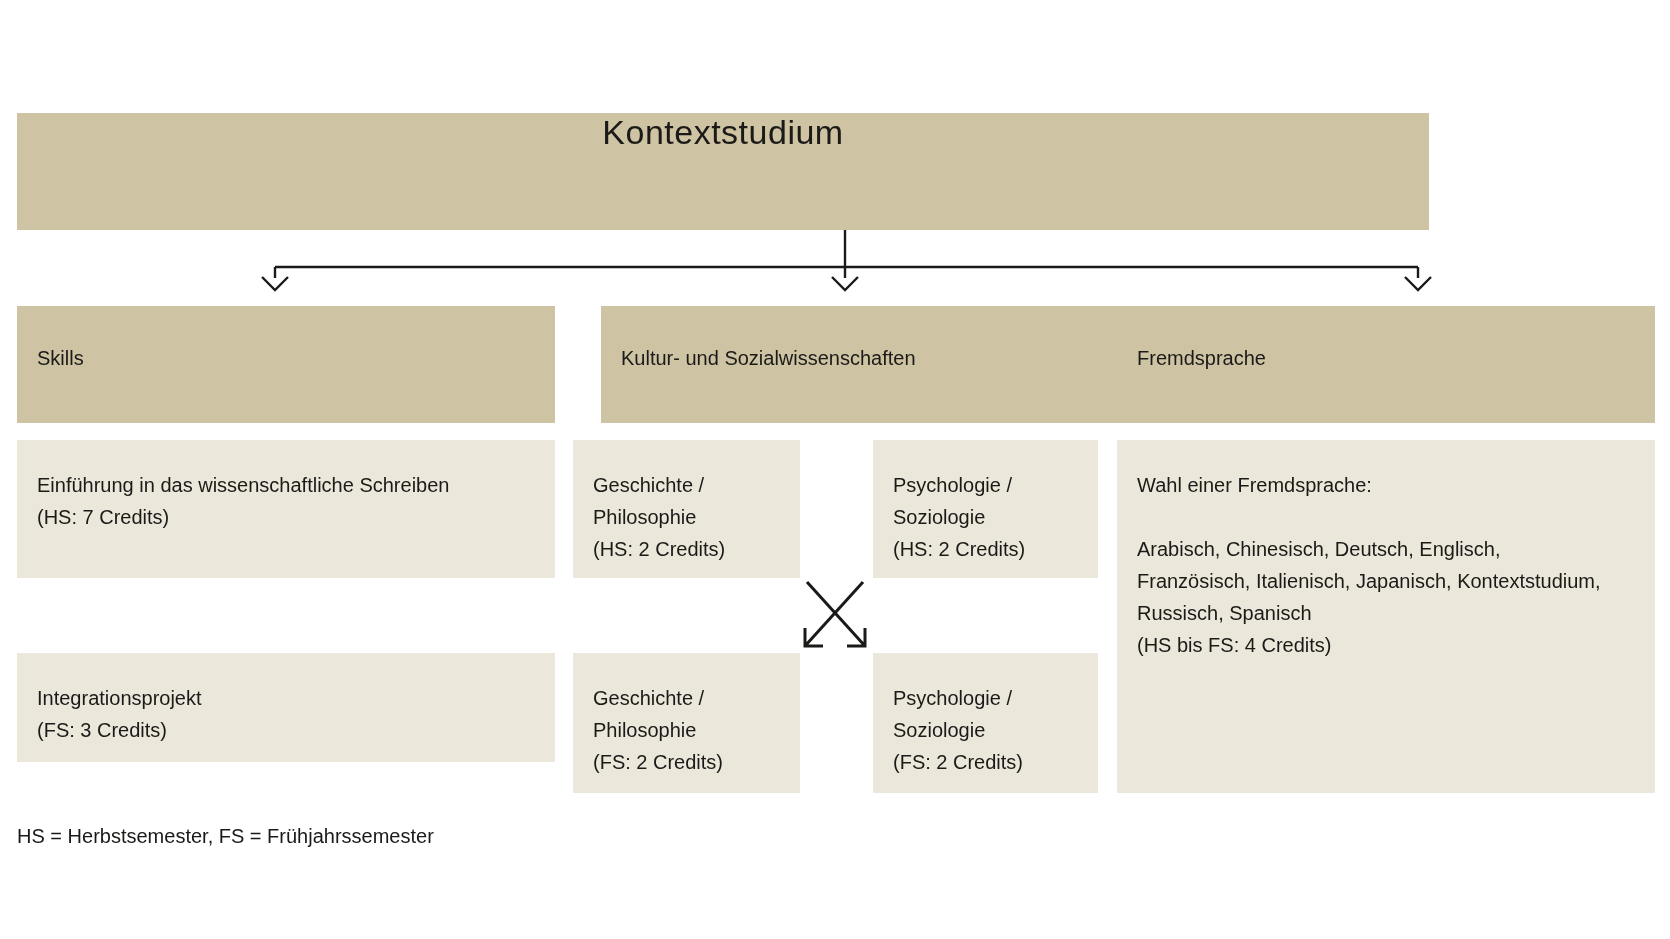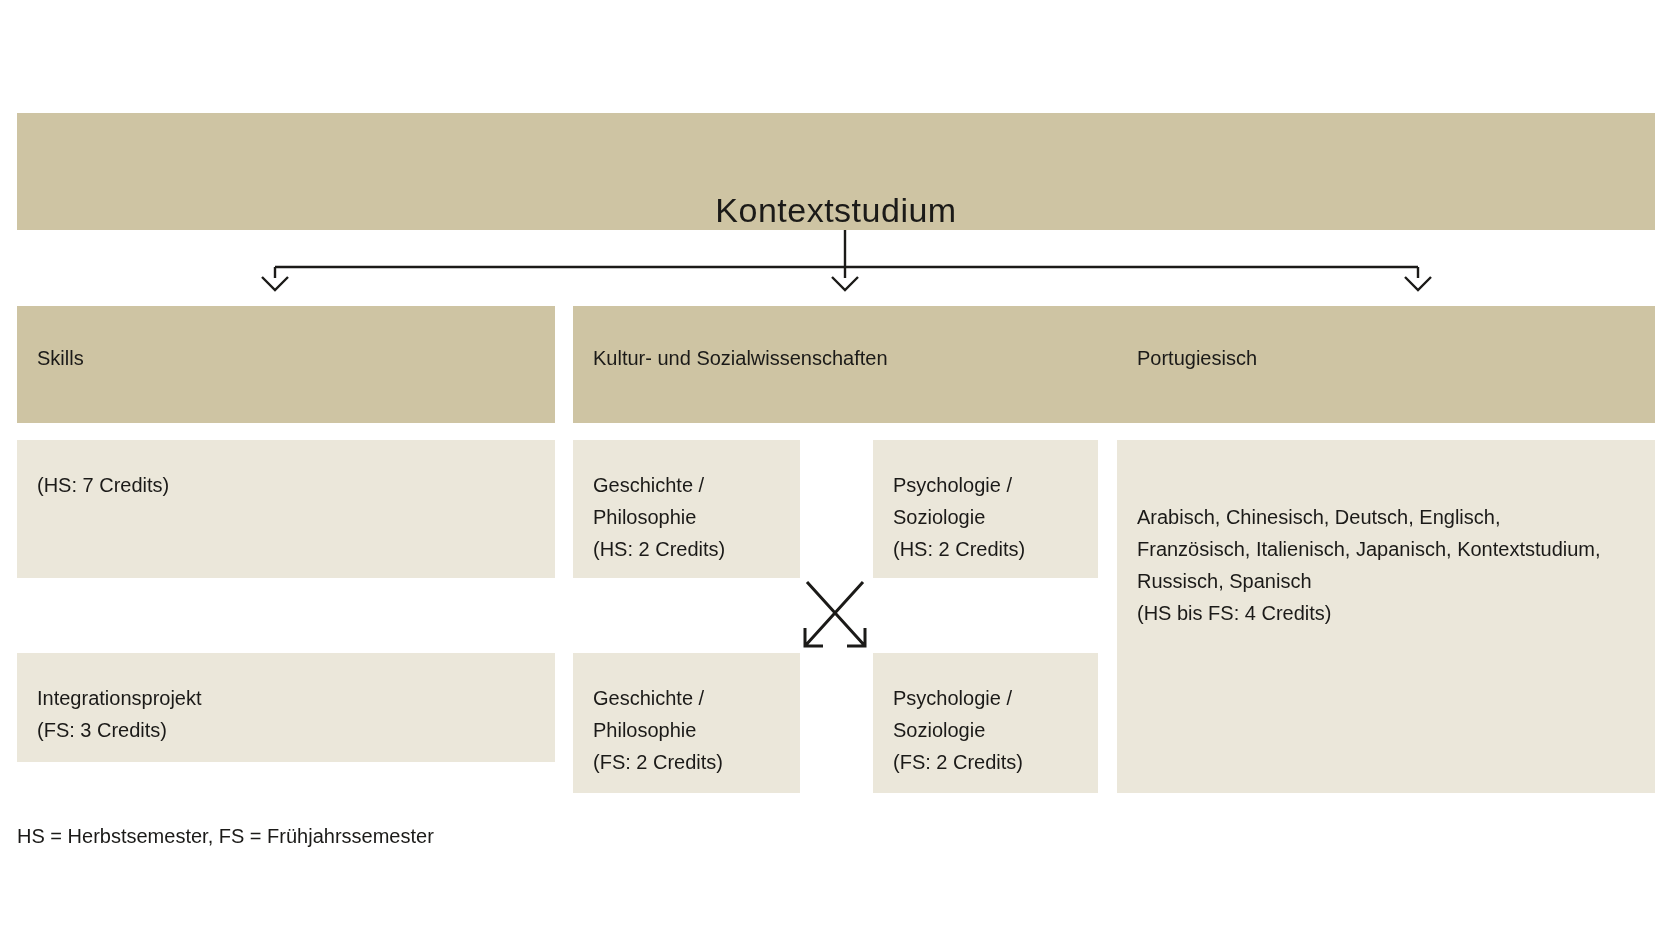--- a/index.html
+++ b/index.html
@@ -15,24 +15,24 @@
     width:1670px;
     height:939px;
     background:var(--bg);
     font-family:"Liberation Sans", sans-serif;
     color:var(--ink);
     overflow:hidden;
   }
   .banner{
     position:absolute;
     left:17px; top:113px;
-    width:1638px; height:117px;
+    width:1412px; height:117px;
     background:var(--banner);
     display:flex;
-    align-items:flex-end;
+    align-items:flex-start;
     justify-content:center;
   }
   .banner .title{
     font-size:34px;
     letter-spacing:0.5px;
   }
   svg.arrows{
     position:absolute;
     left:0; top:0;
     width:1670px; height:939px;
@@ -87,44 +87,46 @@
     <path class="thin" d="M262,277 L275,290 L288,277"></path>
     <path class="thin" d="M832,277 L845,290 L858,277"></path>
     <path class="thin" d="M1405,277 L1418,290 L1431,277"></path>
     <path class="thick" d="M807,582 L865,646 M865,628 L865,646 L847,646"></path>
     <path class="thick" d="M863,582 L805,646 M805,628 L805,646 L823,646"></path>
   </svg>
 
   <div class="hdr" style="left:17px;width:538px">
     <span class="ln">Skills</span>
   </div>
-  <div class="hdr" style="left:573px;width:630px">
+  <div class="hdr" style="left:601px;width:630px">
     <span class="ln">Kultur- und Sozialwissenschaften</span>
   </div>
   <div class="hdr" style="left:1117px;width:538px">
-    <span class="ln">Portugiesisch</span>
+    <span class="ln">Fremdsprache</span>
   </div>
 
   <div class="box" style="left:17px;top:440px;width:538px;height:138px">
+    <div class="ln">Einführung in das wissenschaftliche Schreiben</div>
     <div class="ln">(HS: 7 Credits)</div>
   </div>
 
   <div class="box" style="left:573px;top:440px;width:227px;height:138px">
     <div class="ln">Geschichte /</div>
     <div class="ln">Philosophie</div>
     <div class="ln">(HS: 2 Credits)</div>
   </div>
 
   <div class="box" style="left:873px;top:440px;width:225px;height:138px">
     <div class="ln">Psychologie /</div>
     <div class="ln">Soziologie</div>
     <div class="ln">(HS: 2 Credits)</div>
   </div>
 
   <div class="box" style="left:1117px;top:440px;width:538px;height:353px">
+    <div class="ln">Wahl einer Fremdsprache:</div>
     <div class="ln"></div>
     <div class="ln">Arabisch, Chinesisch, Deutsch, Englisch,</div>
     <div class="ln">Französisch, Italienisch, Japanisch, Kontextstudium,</div>
     <div class="ln">Russisch, Spanisch</div>
     <div class="ln">(HS bis FS: 4 Credits)</div>
   </div>
 
   <div class="box" style="left:17px;top:653px;width:538px;height:109px">
     <div class="ln">Integrationsprojekt</div>
     <div class="ln">(FS: 3 Credits)</div>

